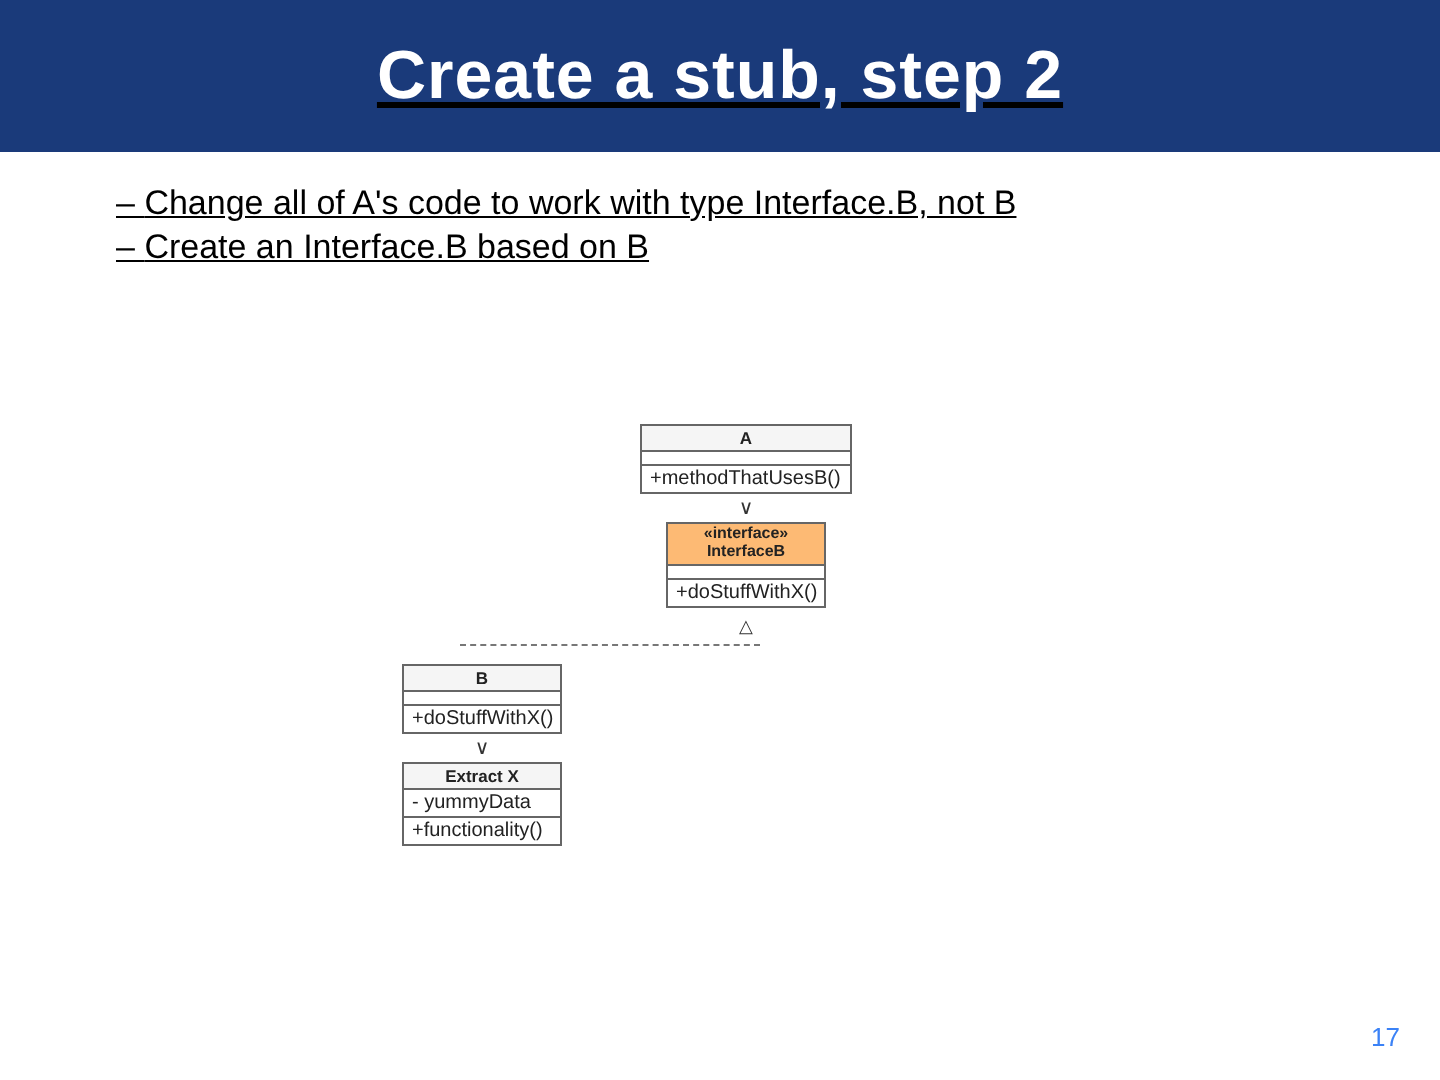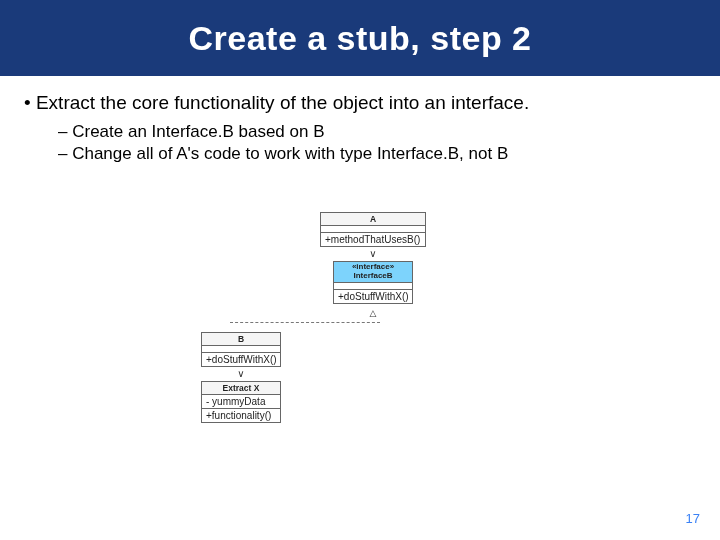--- a/index.html
+++ b/index.html
@@ -1,49 +1,48 @@
 <!DOCTYPE html>
 <html><head>
 <meta charset="utf-8">
 <style>
   * { box-sizing: border-box; margin: 0; padding: 0; }
   html, body { width: 720px; height: 540px; background: #fff; font-family: Verdana, Arial, sans-serif; overflow: hidden; }
-  .slide { width: 720px; height: 536px; position: relative; background: #fff; }
+  .slide { width: 720px; height: 536px; position: relative; background: #fff; text-decoration: underline; }
   .title-band { width: 100%; height: 76px; background: #1a3a7a; display: flex; align-items: center; justify-content: center; }
   .title-text { color: #fff; font-weight: bold; font-size: 34px; letter-spacing: 0.5px; }
   .content { padding: 16px 24px 0 24px; color: #000; }
   .bullet-main { font-size: 19px; margin-bottom: 8px; }
   .bullet-main::before { content: "• "; }
   .sub-list { padding-left: 34px; }
   .bullet-sub { font-size: 17px; margin-bottom: 2px; }
   .bullet-sub::before { content: "– "; }
   .diagram-area { position: absolute; left: 0; top: 212px; width: 720px; height: 280px; }
   .uml-box { position: absolute; border: 1px solid #666; background: #fff; font-size: 8px; color: #222; }
   .uml-title { text-align: center; padding: 1px 4px; border-bottom: 1px solid #666; background: #f5f5f5; font-weight: bold; font-size: 8.5px; }
-  .uml-title-stack { text-align: center; padding: 1px 4px; border-bottom: 1px solid #666; background: #7dd3fc; font-weight: bold; font-size: 8px; line-height: 1.1; }
+  .uml-title-stack { text-align: center; padding: 1px 4px; border-bottom: 1px solid #666; background: #fdba74; font-weight: bold; font-size: 8px; line-height: 1.1; }
   .uml-empty { height: 7px; border-bottom: 1px solid #666; }
   .uml-row { padding: 1px 4px; white-space: nowrap; font-size: 10px; }
   .arrow-down { position: absolute; font-size: 10px; color: #333; text-align: center; width: 12px; }
   .dashline { position: absolute; border-top: 1px dashed #777; height: 0; }
   .pagenum { position: absolute; right: 20px; bottom: 10px; font-size: 13px; color: #3b82f6; }
 </style>
 </head>
 <body>
 
 <div class="slide">
 
   <div class="title-band">
     <div class="title-text">Create a stub, step 2</div>
   </div>
 
   <div class="content">
-    <div class="bullet-main">Extract the core functionality of the object into an interface.</div>
     <div class="sub-list">
+      <div class="bullet-sub">Change all of A's code to work with type Interface.B, not B</div>
       <div class="bullet-sub">Create an Interface.B based on B</div>
-      <div class="bullet-sub">Change all of A's code to work with type Interface.B, not B</div>
     </div>
   </div>
 
   <div class="diagram-area">
 
     <div class="uml-box" style="left:320px; top:0; width:106px;">
       <div class="uml-title">A</div>
       <div class="uml-empty"></div>
       <div class="uml-row">+methodThatUsesB()</div>
     </div>

